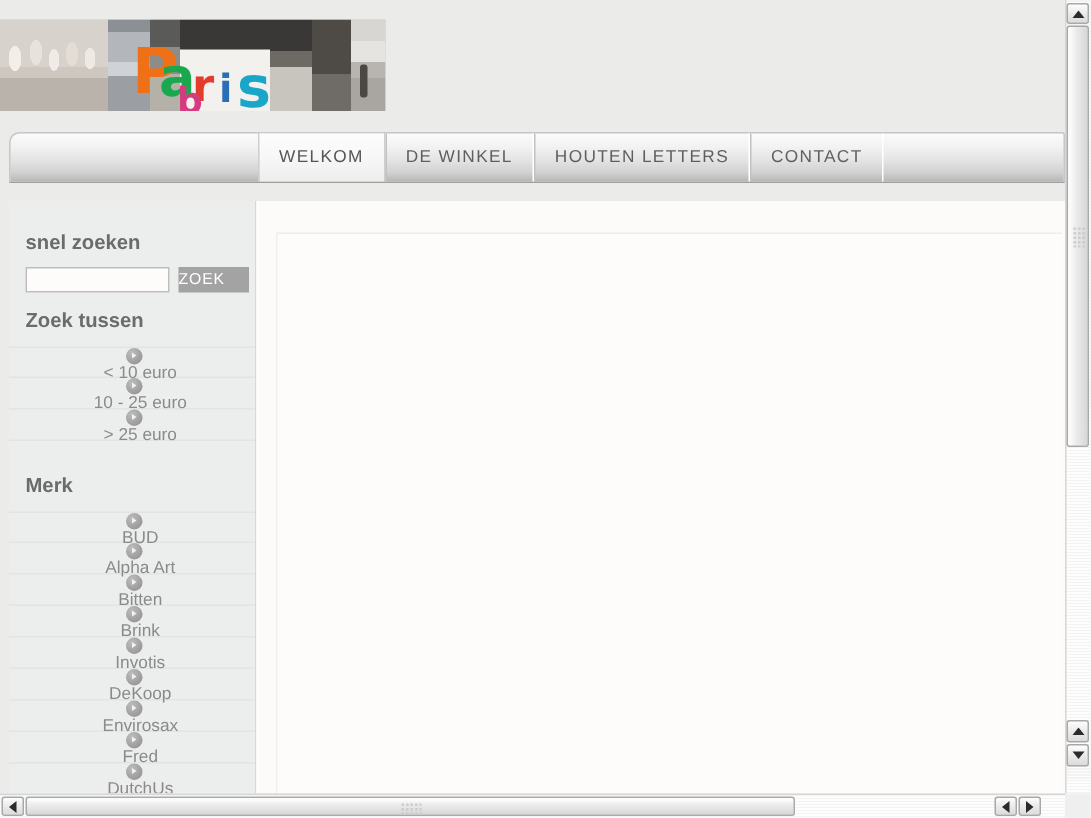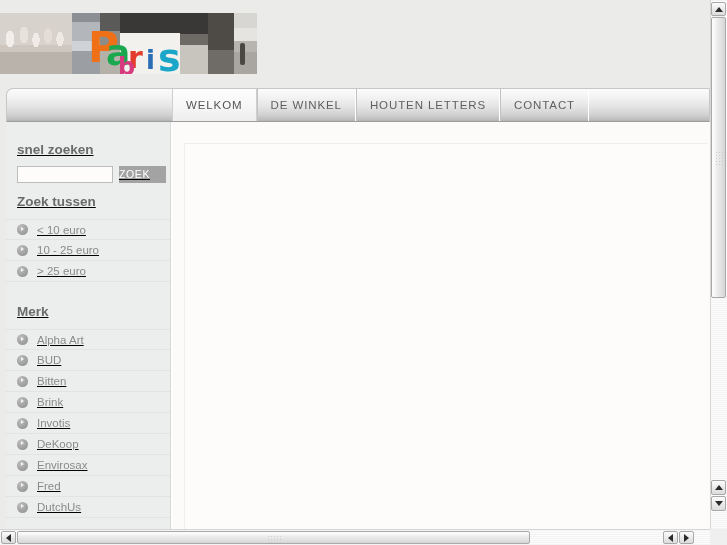--- a/index.html
+++ b/index.html
@@ -130,24 +130,23 @@
   .nav-tab.active {
     background: linear-gradient(to bottom, #fdfdfd 0%, #f7f7f7 50%, #ededed 100%);
     border-left: 1px solid #cfcfcf;
     border-right: 1px solid #cfcfcf;
     color: #555;
   }
 
   
   .site-body {
     position: absolute;
-    left: 6px; top: 122px;
+    left: 6px; top: 134px;
     width: 704px; height: 407px;
     display: flex;
-    text-decoration: underline;
   }
   .sidebar {
     width: 165px;
     background: #eceded;
     border-right: 1px solid #d7d8d8;
     padding: 0 0 0 0;
     overflow: hidden;
   }
   .sb-h {
     font-size: 13.5px;
@@ -190,20 +189,21 @@
   .sb-list { margin-top: 10px; }
   .sb-item {
     display: flex;
     align-items: center;
     height: 21px;
     padding-left: 11px;
     border-bottom: 1px solid #e2e3e3;
     font-size: 11.5px;
     color: #8a8a8a;
     cursor: pointer;
+    flex-direction: column;
   }
   .sb-item:first-child { border-top: 1px solid #e2e3e3; }
   .bullet {
     width: 11px; height: 11px;
     border-radius: 50%;
     background: radial-gradient(circle at 35% 30%, #bdbdbd, #9a9a9a 70%, #8d8d8d);
     margin-right: 9px;
     flex: 0 0 auto;
     position: relative;
   }
@@ -384,25 +384,25 @@
           <div class="sb-item">
             <span class="bullet"></span>
             <span>&gt; 25 euro</span>
           </div>
         </div>
 
         <div class="sb-h h3">Merk</div>
         <div class="sb-list">
           <div class="sb-item">
             <span class="bullet"></span>
+            <span>BUD</span>
+          </div>
+          <div class="sb-item">
+            <span class="bullet"></span>
             <span>Alpha Art</span>
-          </div>
-          <div class="sb-item">
-            <span class="bullet"></span>
-            <span>BUD</span>
           </div>
           <div class="sb-item">
             <span class="bullet"></span>
             <span>Bitten</span>
           </div>
           <div class="sb-item">
             <span class="bullet"></span>
             <span>Brink</span>
           </div>
           <div class="sb-item">

